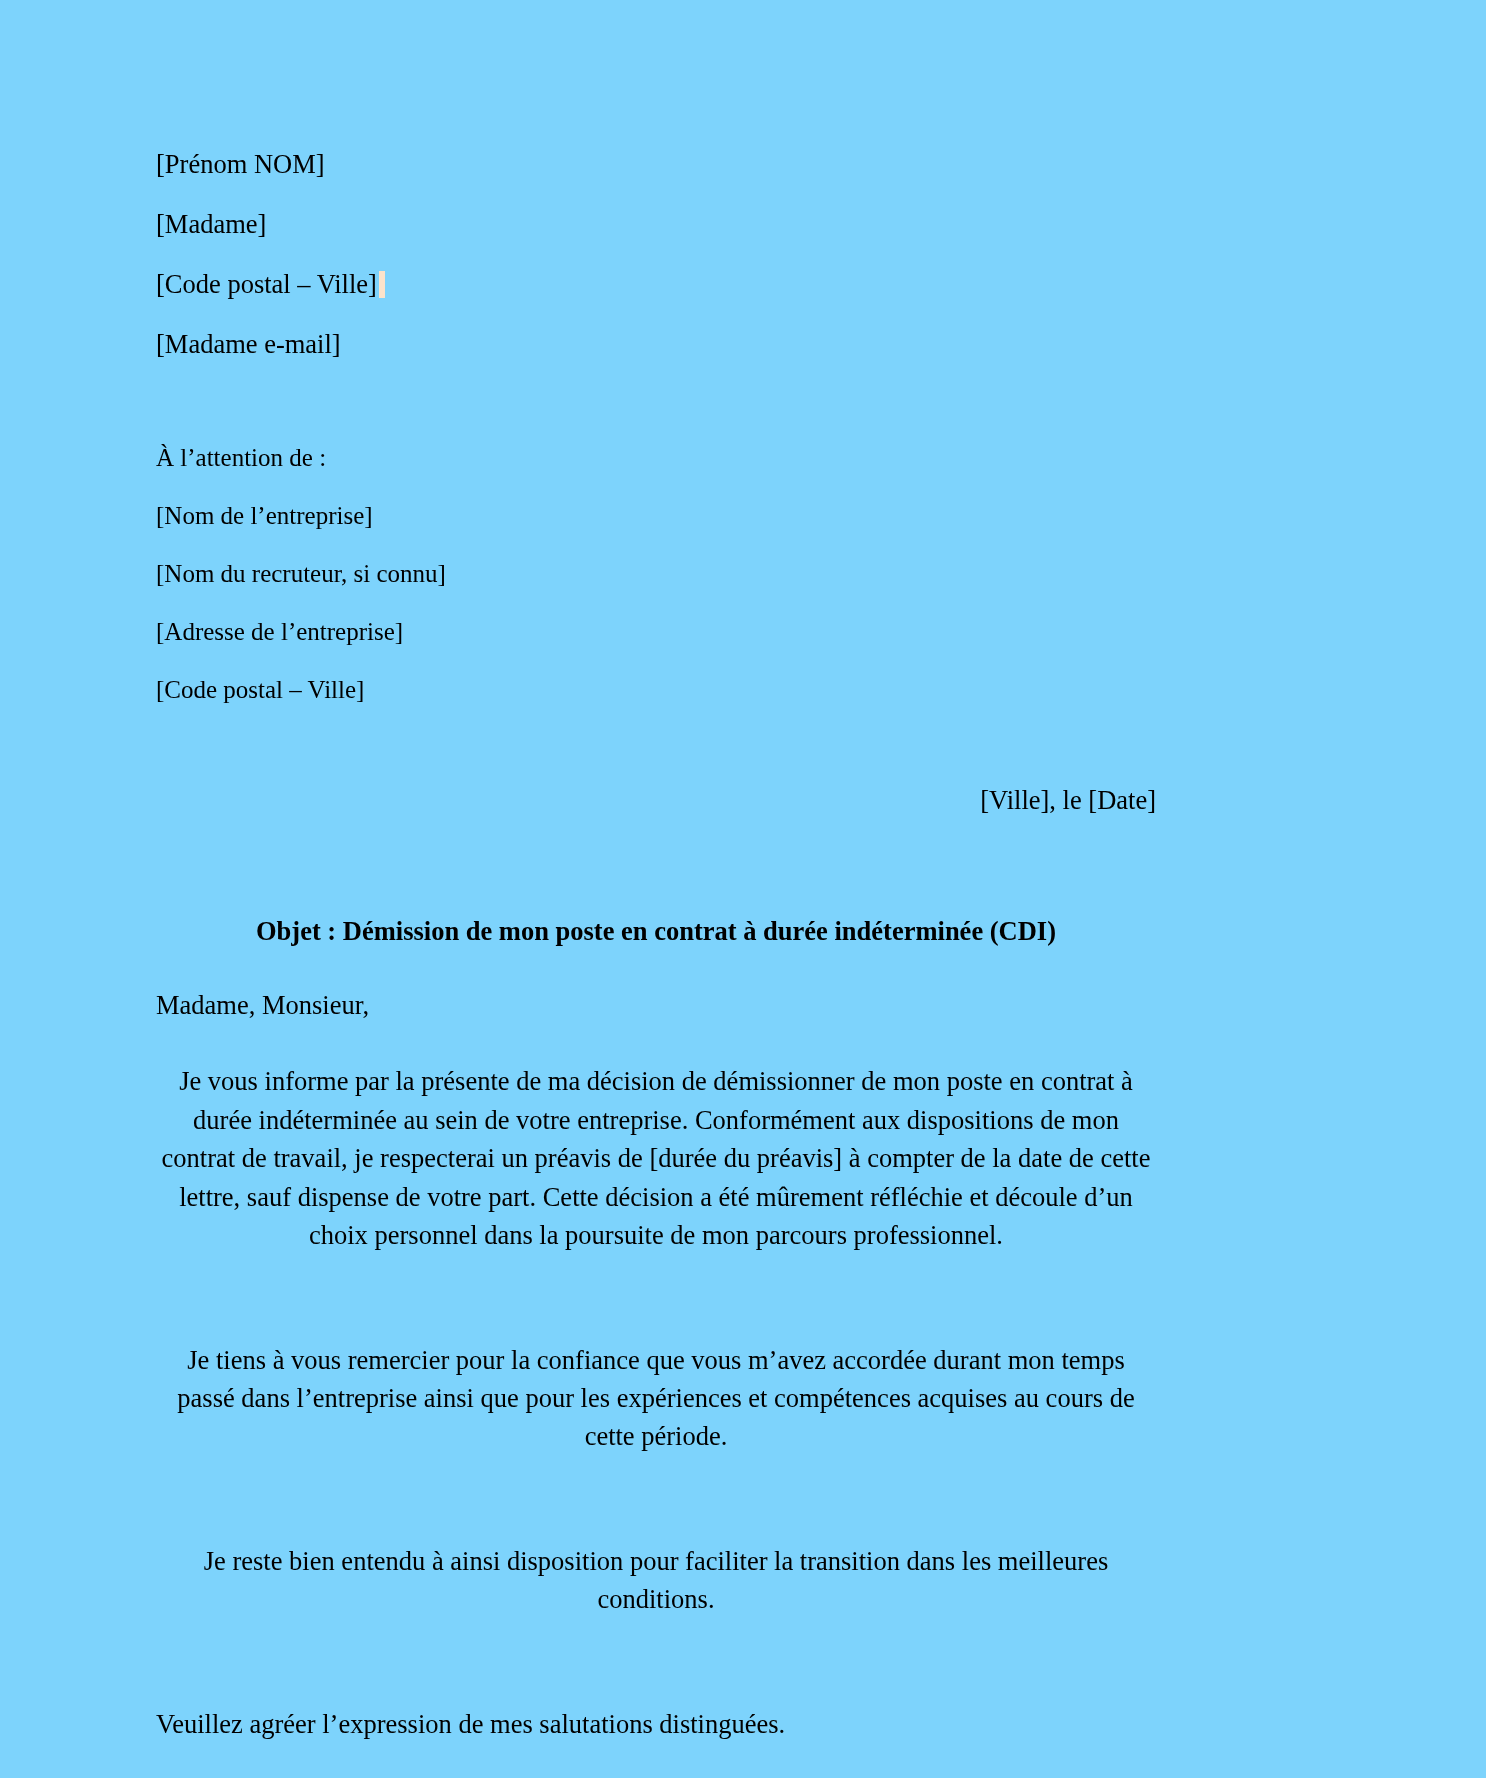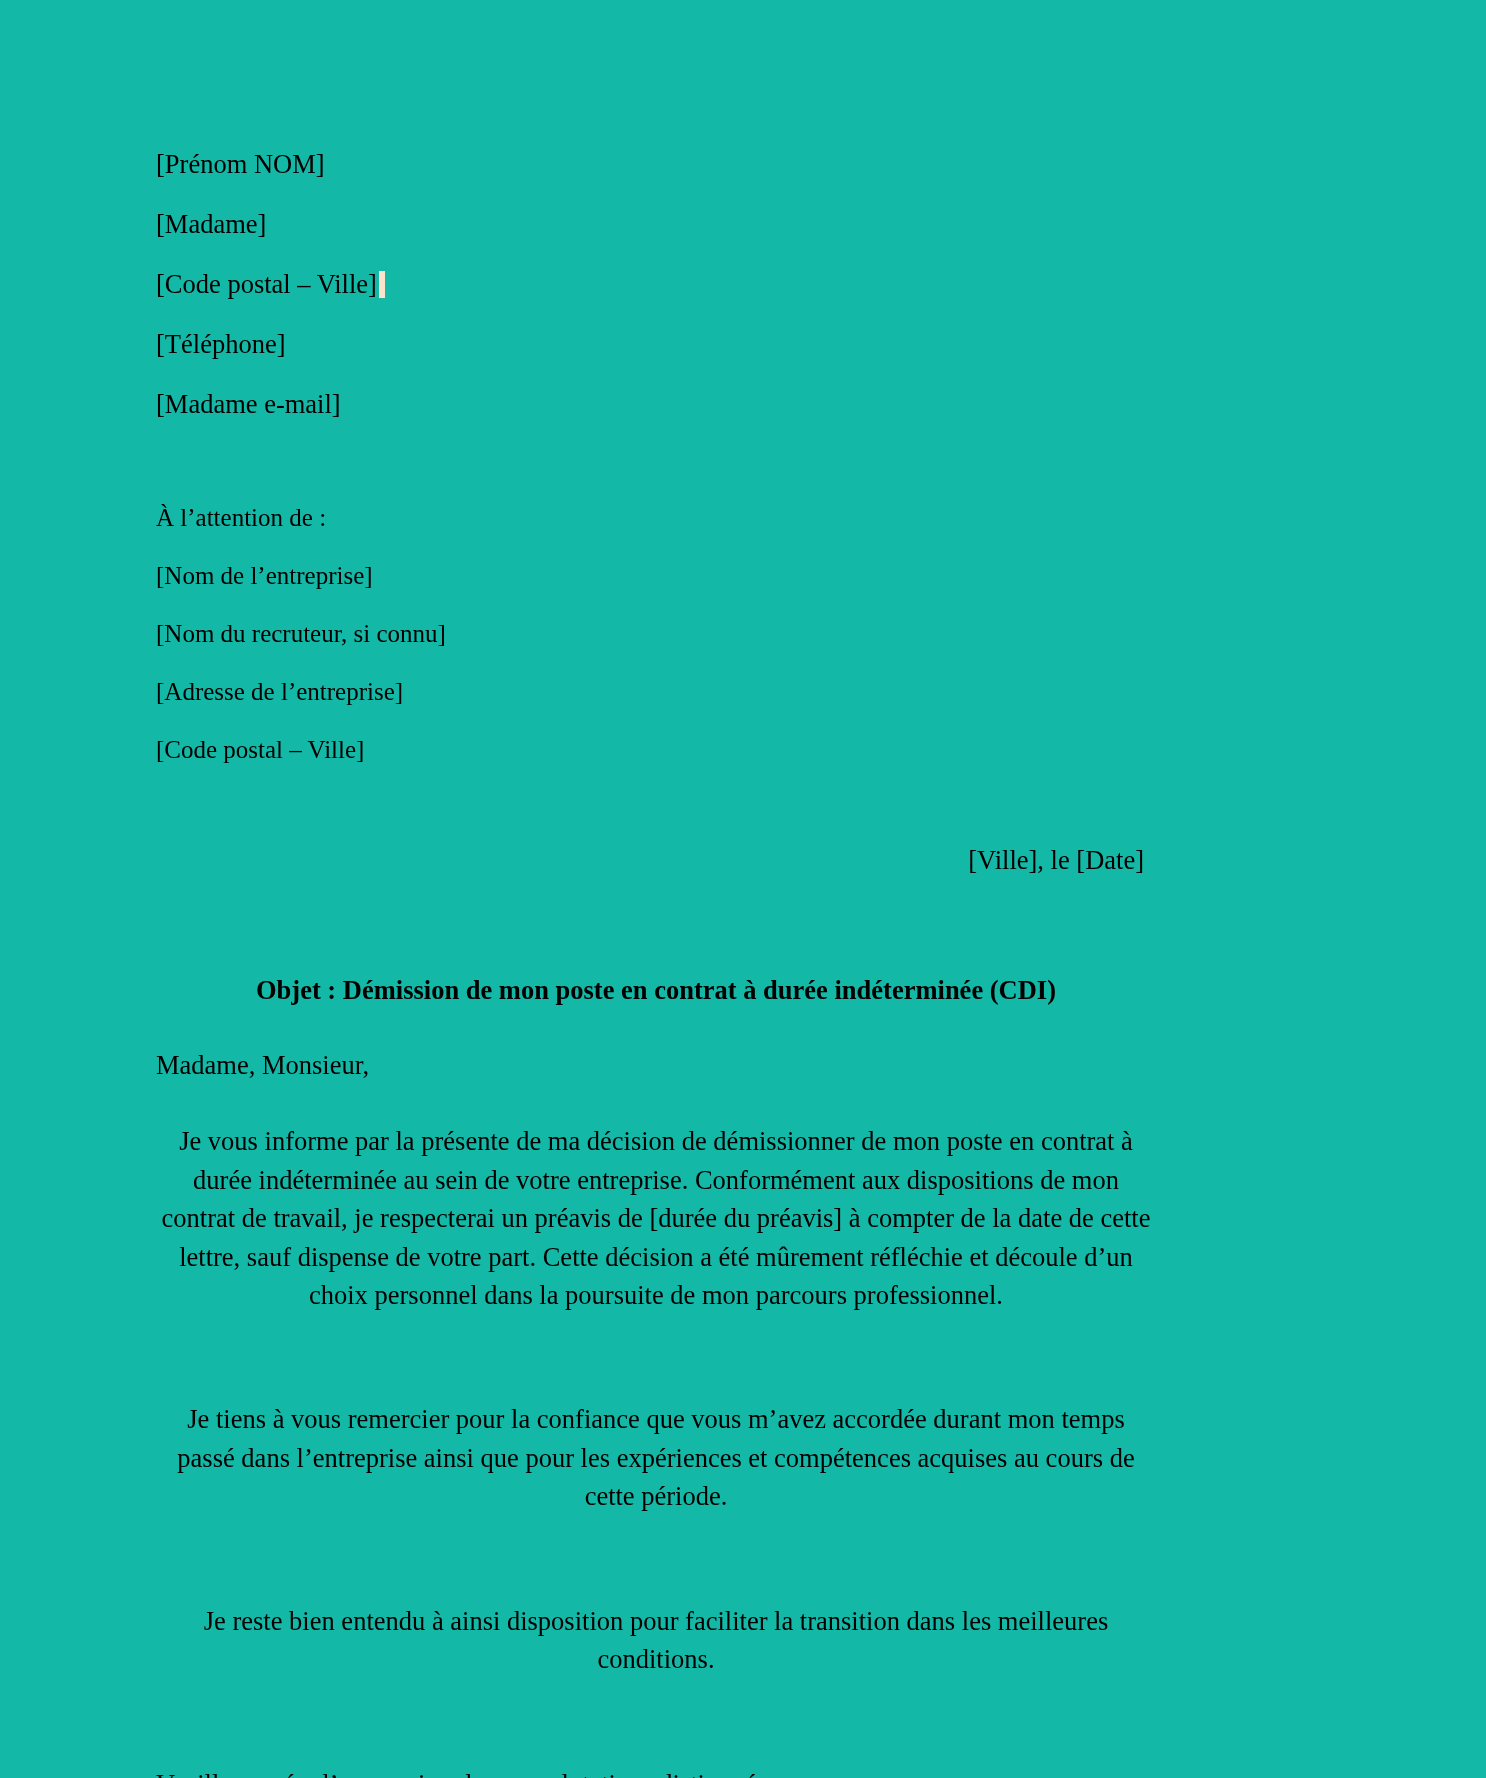--- a/index.html
+++ b/index.html
@@ -7,21 +7,21 @@
     margin: 0;
     padding: 0;
     background: #ffffff;
   }
 
   .page {
     position: relative;
     width: 1486px;
     height: 1778px;
     margin: 0 auto;
-    background: #14b8a6;
+    background: #7dd3fc;
     box-sizing: border-box;
     overflow: hidden;
     font-family: "Liberation Serif", "DejaVu Serif", serif;
     color: #000000;
   }
 
   .content {
     position: absolute;
     left: 156px;
     top: 148px;
@@ -63,21 +63,21 @@
 
   .recipient-line {
     font-size: 25px;
     line-height: 1.28;
     margin: 0 0 26px 0;
     text-align: left;
     white-space: nowrap;
   }
 
   .date-block {
-    margin: 78px 12px 0 0;
+    margin: 78px 0 0 0;
     text-align: right;
   }
 
   .date-line {
     font-size: 26.5px;
     line-height: 1.28;
     margin: 0;
     text-align: right;
     white-space: nowrap;
   }
@@ -123,21 +123,20 @@
 </head>
 <body>
 
 <div class="page">
   <div class="content">
 
     <div class="sender-block">
       <p class="sender-line">[Prénom NOM]</p>
       <p class="sender-line">[Madame]</p>
       <p class="sender-line has-mark"><span>[Code postal – Ville]</span><span class="cursor-mark"></span></p>
-      <p class="sender-line">[Téléphone]</p>
       <p class="sender-line">[Madame e-mail]</p>
     </div>
 
     <div class="recipient-block">
       <p class="recipient-line">À l’attention de :</p>
       <p class="recipient-line">[Nom de l’entreprise]</p>
       <p class="recipient-line">[Nom du recruteur, si connu]</p>
       <p class="recipient-line">[Adresse de l’entreprise]</p>
       <p class="recipient-line">[Code postal – Ville]</p>
     </div>

